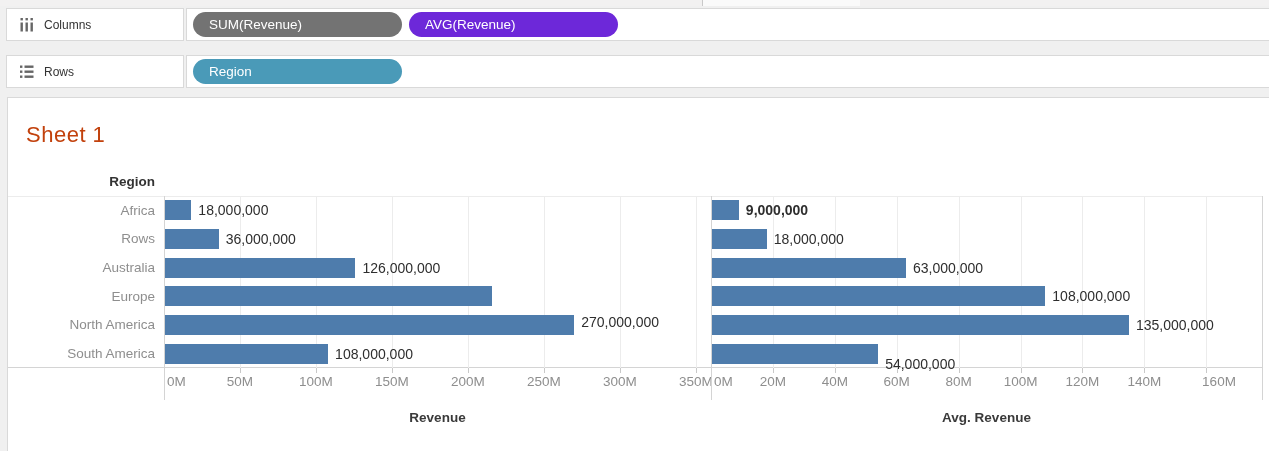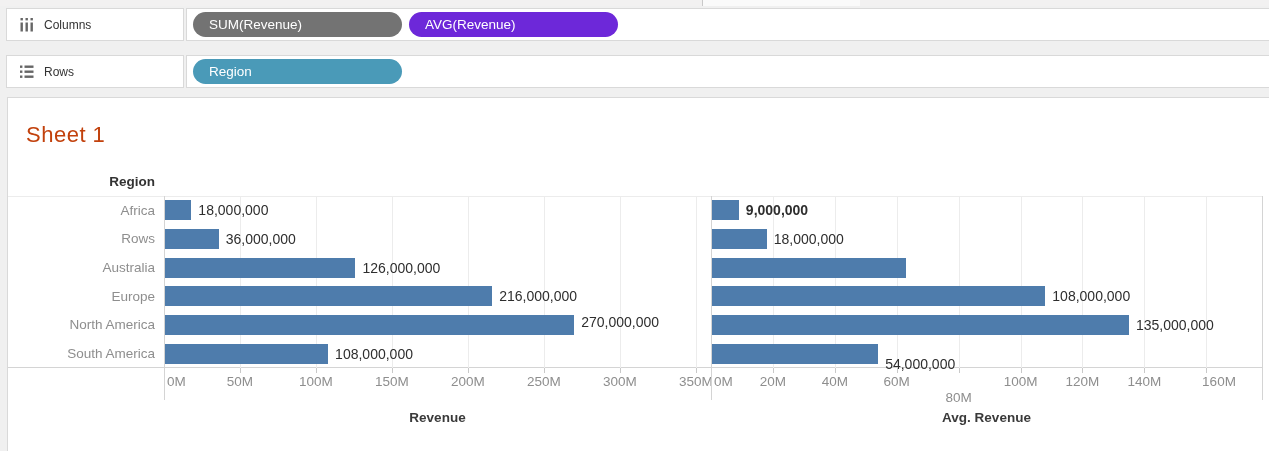--- a/index.html
+++ b/index.html
@@ -152,23 +152,20 @@
           </div>
           <div class="bar" style="top: 33px; width: 10%; background: rgb(78, 124, 172);"></div>
           <div class="bar-value-row" style="top: 28.6667px;">
             <span class="bar-value" style="left: calc(10% + 7px);">36,000,000</span>
           </div>
           <div class="bar" style="top: 61.6667px; width: 35%; background: rgb(78, 124, 172);"></div>
           <div class="bar-value-row" style="top: 57.3333px;">
             <span class="bar-value" style="left: calc(35% + 7px);">126,000,000</span>
           </div>
           <div class="bar" style="top: 90.3333px; width: 60%; background: rgb(78, 124, 172);"></div>
-          <div class="bar-value-row" style="top: 86px;">
-            <span class="bar-value" style="left: calc(60% + 7px);">216,000,000</span>
-          </div>
           <div class="bar" style="top: 119px; width: 75%; background: rgb(78, 124, 172);"></div>
           <div class="bar-value-row" style="top: 112px; padding-left: 36px;">
             <span class="bar-value" style="left: calc(75% + 7px);">270,000,000</span>
           </div>
           <div class="bar" style="top: 147.667px; width: 30%; background: rgb(78, 124, 172);"></div>
           <div class="bar-value-row" style="top: 143.333px;">
             <span class="bar-value" style="left: calc(30% + 7px);">108,000,000</span>
           </div>
         </div>
         <div class="tick-mark" style="left: 156px;"></div>
@@ -199,20 +196,23 @@
           <div class="gridline" style="left: 89.8876%;"></div>
           <div class="bar" style="top: 4.33333px; width: 5.05618%; background: rgb(78, 124, 172);"></div>
           <div class="bar-value-row" style="top: 0px;">
             <span class="bar-value" style="left: calc(5.05618% + 7px); font-weight: bold;">9,000,000</span>
           </div>
           <div class="bar" style="top: 33px; width: 10.1124%; background: rgb(78, 124, 172);"></div>
           <div class="bar-value-row" style="top: 28.6667px;">
             <span class="bar-value" style="left: calc(10.1124% + 7px);">18,000,000</span>
           </div>
           <div class="bar" style="top: 61.6667px; width: 35.3933%; background: rgb(78, 124, 172);"></div>
+          <div class="bar-value-row" style="top: 57.3333px;">
+            <span class="bar-value" style="left: calc(35.3933% + 7px);">63,000,000</span>
+          </div>
           <div class="bar" style="top: 90.3333px; width: 60.6742%; background: rgb(78, 124, 172);"></div>
           <div class="bar-value-row" style="top: 86px;">
             <span class="bar-value" style="left: calc(60.6742% + 7px);">108,000,000</span>
           </div>
           <div class="bar" style="top: 119px; width: 75.8427%; background: rgb(78, 124, 172);"></div>
           <div class="bar-value-row" style="top: 114.667px;">
             <span class="bar-value" style="left: calc(75.8427% + 7px);">135,000,000</span>
           </div>
           <div class="bar" style="top: 147.667px; width: 30.3371%; background: rgb(78, 124, 172);"></div>
           <div class="bar-value-row" style="top: 143.333px;">
@@ -221,21 +221,21 @@
         </div>
         <div class="tick-mark" style="left: 703px;"></div>
         <span class="tick-label" style="left: 706px;">0M</span>
         <div class="tick-mark" style="left: 764.91px;"></div>
         <span class="tick-label" style="left: 764.91px; transform: translateX(-50%);">20M</span>
         <div class="tick-mark" style="left: 826.82px;"></div>
         <span class="tick-label" style="left: 826.82px; transform: translateX(-50%);">40M</span>
         <div class="tick-mark" style="left: 888.73px;"></div>
         <span class="tick-label" style="left: 888.73px; transform: translateX(-50%);">60M</span>
         <div class="tick-mark" style="left: 950.64px;"></div>
-        <span class="tick-label" style="left: 950.64px; transform: translateX(-50%); margin-top: 16px;">80M</span>
+        <span class="tick-label" style="left: 950.64px; transform: translateX(-50%);">80M</span>
         <div class="tick-mark" style="left: 1012.55px;"></div>
         <span class="tick-label" style="left: 1012.55px; transform: translateX(-50%);">100M</span>
         <div class="tick-mark" style="left: 1074.46px;"></div>
         <span class="tick-label" style="left: 1074.46px; transform: translateX(-50%);">120M</span>
         <div class="tick-mark" style="left: 1136.37px;"></div>
         <span class="tick-label" style="left: 1136.37px; transform: translateX(-50%);">140M</span>
         <div class="tick-mark" style="left: 1198.28px;"></div>
         <span class="tick-label" style="left: 1211px; transform: translateX(-50%);">160M</span>
         <div class="axis-title" style="left: 703px; width: 551px;">Avg. Revenue</div>
         <div class="frame-line" style="left: 156px;"></div>

